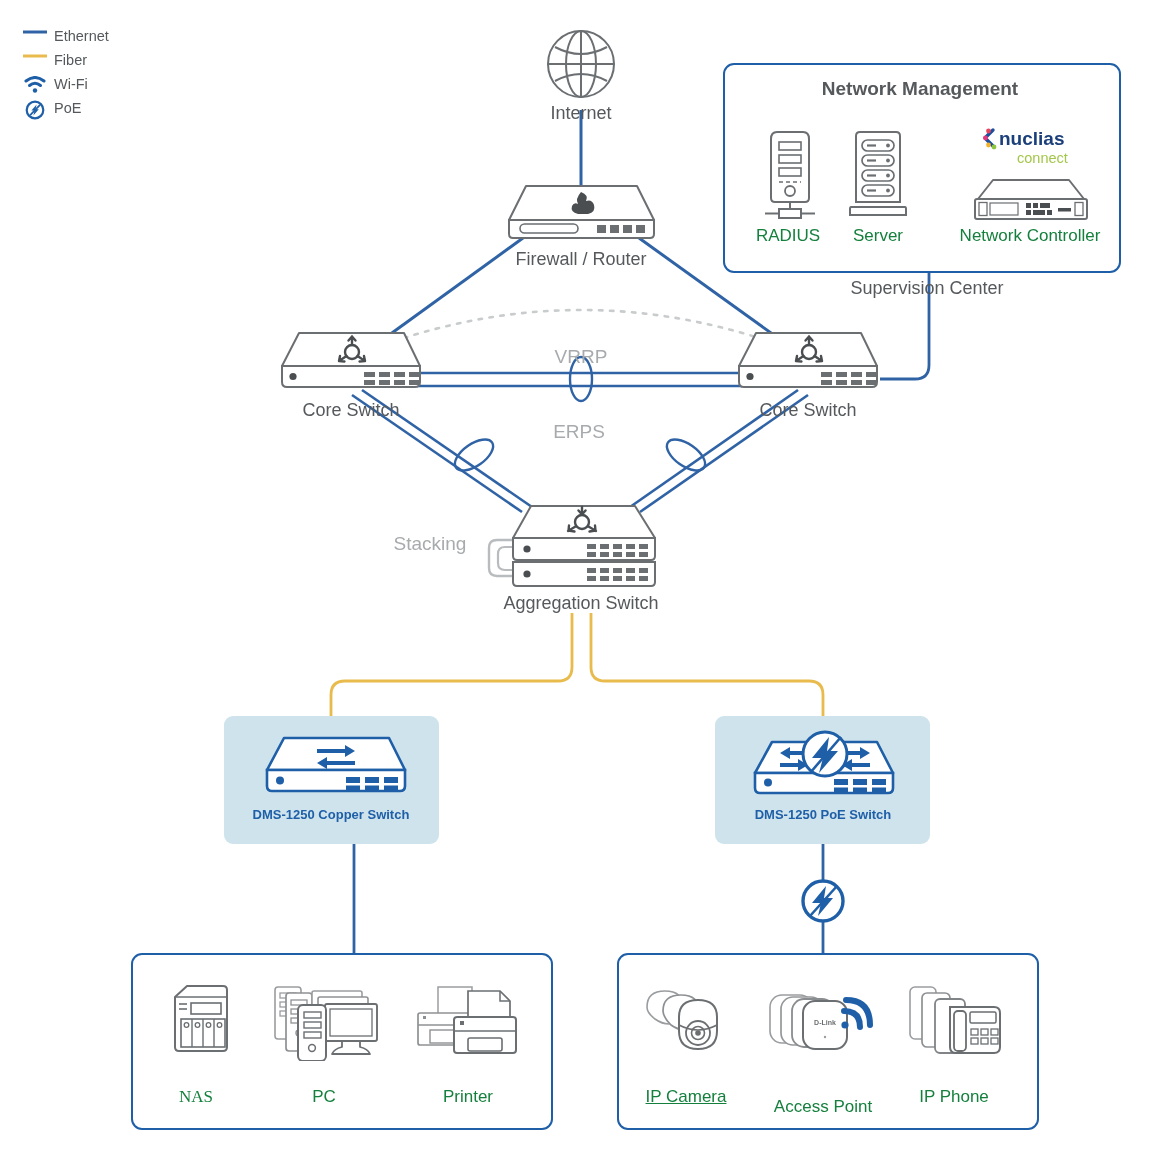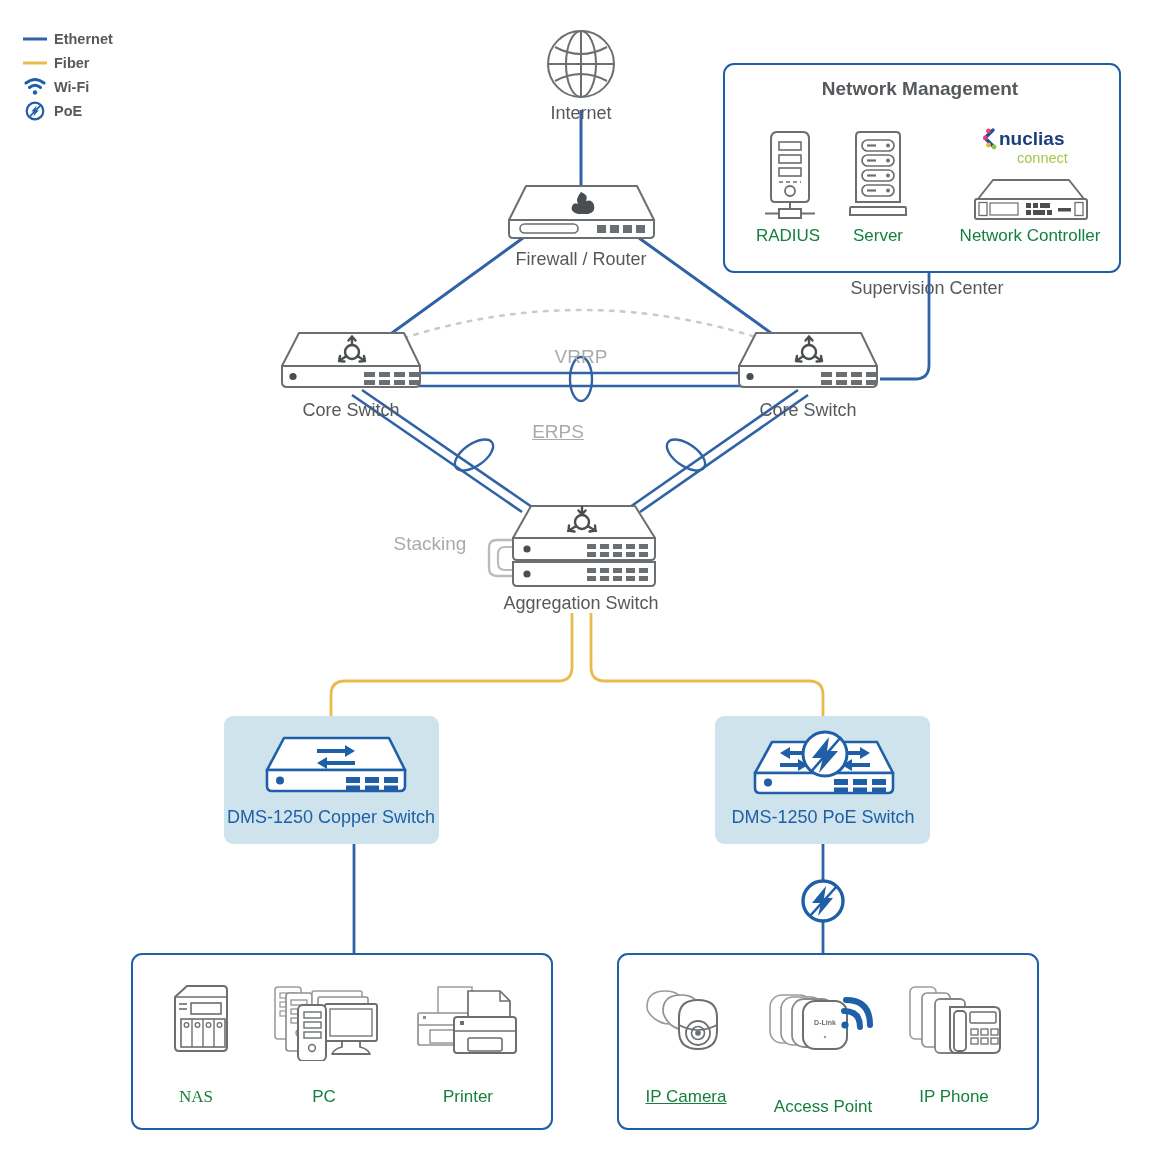--- a/index.html
+++ b/index.html
@@ -4,25 +4,25 @@
 <title>Network Topology Diagram</title>
 <style>
   html,body{margin:0;padding:0;background:#ffffff;}
   body{width:1160px;height:1160px;position:relative;overflow:hidden;
        font-family:"Liberation Sans","DejaVu Sans",sans-serif;}
   #stage{position:absolute;left:0;top:0;width:1160px;height:1160px;}
   svg.layer{position:absolute;left:0;top:0;width:1160px;height:1160px;}
   .lbl{position:absolute;color:#55595c;font-size:18px;text-align:center;
        white-space:nowrap;transform:translateX(-50%);}
   .lbl.gray{color:#a8abad;font-size:19px;}
-  .lbl.blue{color:#1e5fa8;font-weight:normal;font-size:18px;}
+  .lbl.blue{color:#1e5fa8;font-weight:bold;font-size:13px;}
   .lbl.hdr{color:#55595c;font-size:19px;font-weight:bold;}
   .lbl.dev{font-size:17px;color:#15803d;}
   .legend{position:absolute;left:20px;top:28px;}
-  .legend-row{display:flex;align-items:center;height:21px;margin-bottom:3px;font-weight:bold;}
+  .legend-row{display:flex;align-items:flex-start;height:21px;margin-bottom:3px;}
   .legend-ico{width:30px;display:flex;align-items:center;justify-content:center;}
   .legend-txt{color:#55595c;font-size:14.5px;margin-left:4px;}
   .hbox{position:absolute;background:#cfe3ec;border-radius:9px;}
   .obox{position:absolute;border:2px solid #1e5fa8;border-radius:11px;background:#fff;}
   .ico{position:absolute;}
 </style>
 </head>
 <body>
 
 <div id="stage">
@@ -239,21 +239,21 @@
         <circle cx="17" cy="16" r="7" fill="#fff" stroke="#4a4e51" stroke-width="2.4"></circle>
         <path d="M17 9 L17 1 M13.5 4.5 L17 0.5 L20.5 4.5" stroke="#4a4e51" stroke-width="2.4" fill="none" stroke-linecap="round"></path>
         <path d="M11.5 20 L4 25 M4 25 L9.5 25.5 M4 25 L5 20" stroke="#4a4e51" stroke-width="2.4" fill="none" stroke-linecap="round"></path>
         <path d="M22.5 20 L30 25 M30 25 L24.5 25.5 M30 25 L29 20" stroke="#4a4e51" stroke-width="2.4" fill="none" stroke-linecap="round"></path>
       </g>
     </svg>
   </div>
   <div class="lbl" style="left:808px;top:400px;">Core Switch</div>
 
   <div class="lbl gray" style="left:581px;top:311px;margin-top:35px;">VRRP</div>
-  <div class="lbl gray" style="left:558px;top:421px;text-decoration:underline;">ERPS</div>
+  <div class="lbl gray" style="left:579px;top:421px;">ERPS</div>
   <div class="lbl gray" style="left:430px;top:533px;">Stacking</div>
 
   <div class="ico" style="left:483px;top:500px;">
     <svg width="185" height="90" viewBox="0 0 185 90">
 
       <path d="M40 40 L14 40 Q6 40 6 48 L6 68 Q6 76 14 76 L40 76" fill="none" stroke="#b9bcbe" stroke-width="2.4"></path>
       <path d="M40 47 L22 47 Q15 47 15 54 L15 63 Q15 70 22 70 L40 70" fill="none" stroke="#b9bcbe" stroke-width="2.2"></path>
 
       <path d="M48 6 L152 6 L172 38 L30 38 Z" fill="#fff" stroke="#6b6f72" stroke-width="2" stroke-linejoin="round"></path>
       <path d="M30 38 L172 38 L172 56 Q172 60 168 60 L34 60 Q30 60 30 56 Z" fill="#fff" stroke="#6b6f72" stroke-width="2"></path>

